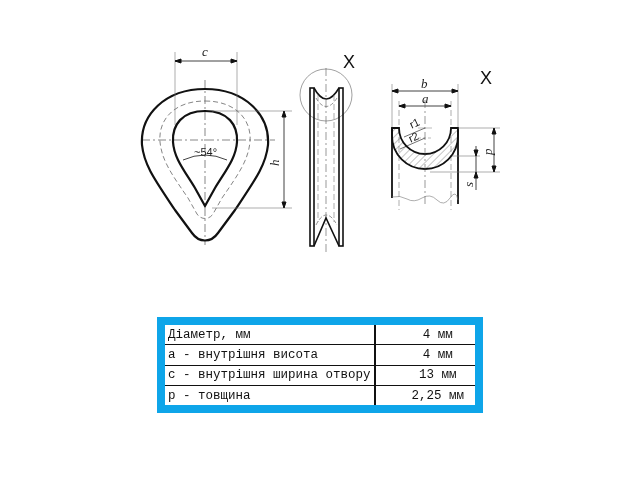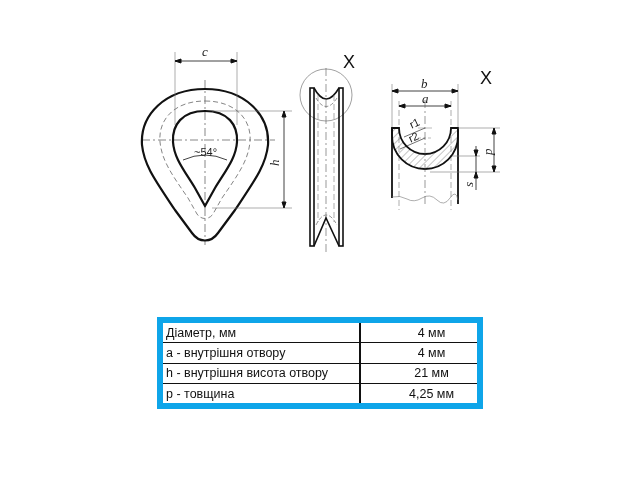--- a/index.html
+++ b/index.html
@@ -1,21 +1,21 @@
 <!DOCTYPE html>
 <html><head>
 <meta charset="utf-8">
 <style>
   html, body { margin:0; padding:0; background:#ffffff; }
   body { width:640px; height:480px; position:relative; overflow:hidden; font-family:"Liberation Sans", sans-serif; }
   #drawing { position:absolute; left:0; top:0; width:640px; height:300px; }
   .lbl { font-family:"Liberation Serif", serif; font-style:italic; font-size:13px; fill:#222; }
   .lblx { font-family:"Liberation Sans", sans-serif; font-size:18px; fill:#111; }
   .ang { font-family:"Liberation Sans", sans-serif; font-size:11px; fill:#222; }
-  #spec-table { position:absolute; left:157px; top:317px; width:326px; border-collapse:collapse; border:6px solid #0ea5e9; }
+  #spec-table { position:absolute; left:157px; top:317px; width:326px; border-collapse:collapse; border:8px solid #0ea5e9;font-family:Liberation Mono, monospace; }
   #spec-table td { border:1px solid #111; height:19.3px; padding:0 3px; font-size:12.5px; color:#111; line-height:18px; white-space:nowrap; }
   #spec-table td.param { width:190px; text-align:left; border-right:2px solid #111; }
   #spec-table td.val { text-align:center;padding-left:28px; }
 </style>
 </head>
 <body>
 
 <svg id="drawing" viewBox="0 0 640 300" xmlns="http://www.w3.org/2000/svg">
 
   <g stroke="#111" fill="none">
@@ -117,25 +117,25 @@
   <text class="lbl" x="464" y="186" transform="rotate(-90 469 182)">s</text>
 </svg>
 
 <table id="spec-table">
   <tbody>
     <tr>
         <td class="param">Діаметр, мм</td>
         <td class="val">4 мм</td>
       </tr>
     <tr>
-        <td class="param">a - внутрішня отвору</td>
+        <td class="param">a - внутрішня висота</td>
         <td class="val">4 мм</td>
       </tr>
     <tr>
-        <td class="param">h - внутрішня висота отвору</td>
-        <td class="val">21 мм</td>
+        <td class="param">c - внутрішня ширина отвору</td>
+        <td class="val">13 мм</td>
       </tr>
     <tr>
         <td class="param">p - товщина</td>
-        <td class="val">4,25 мм</td>
+        <td class="val">2,25 мм</td>
       </tr>
   </tbody>
 </table>
 
 </body></html>

